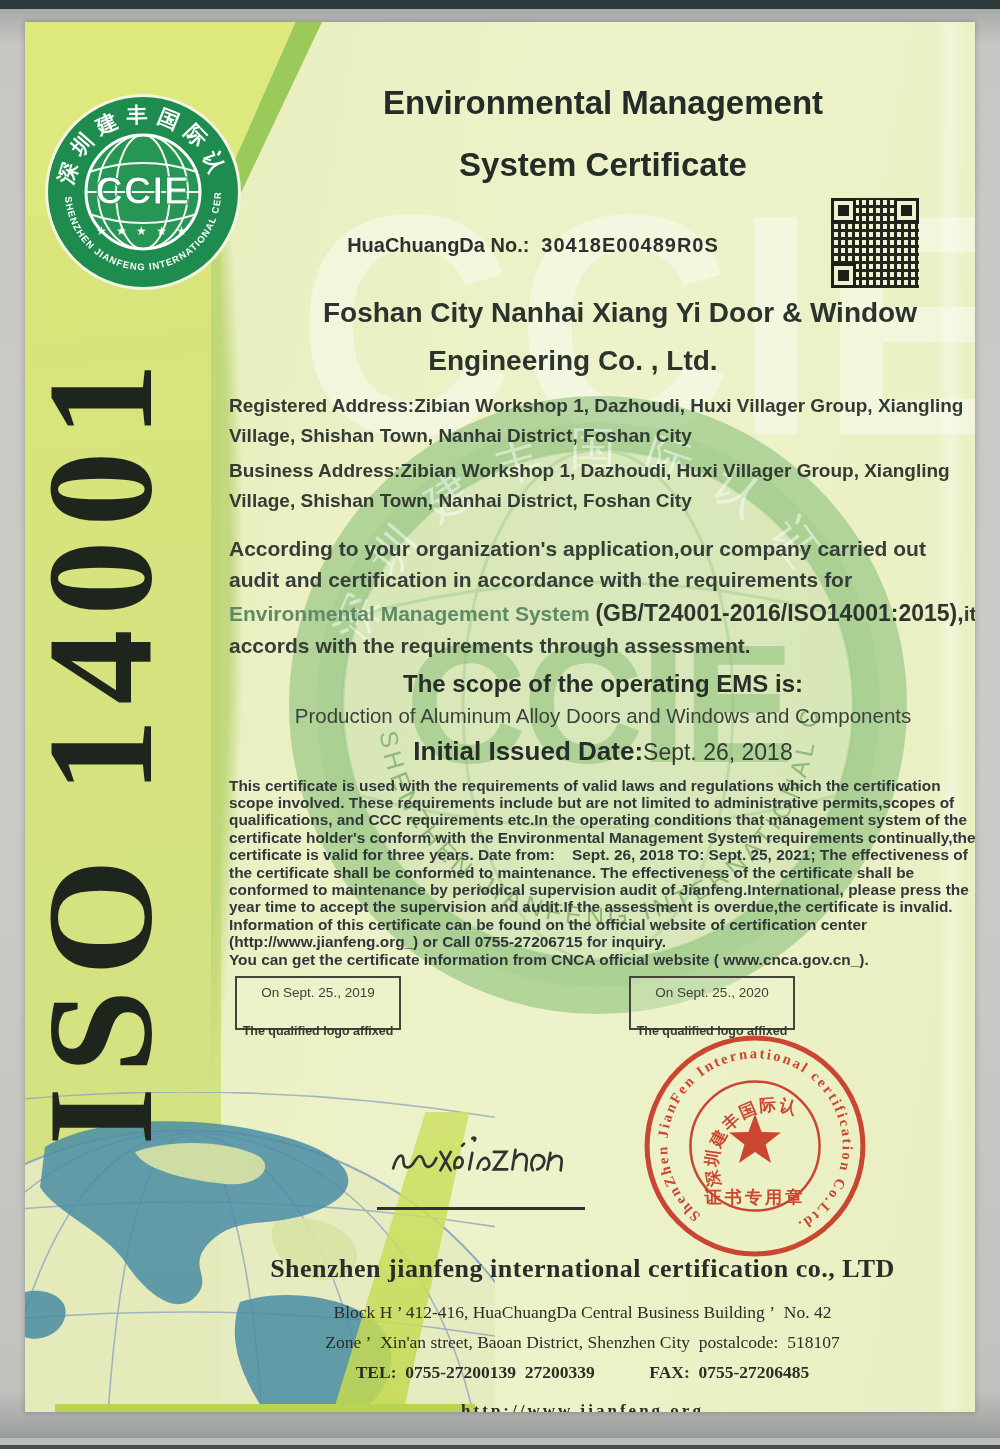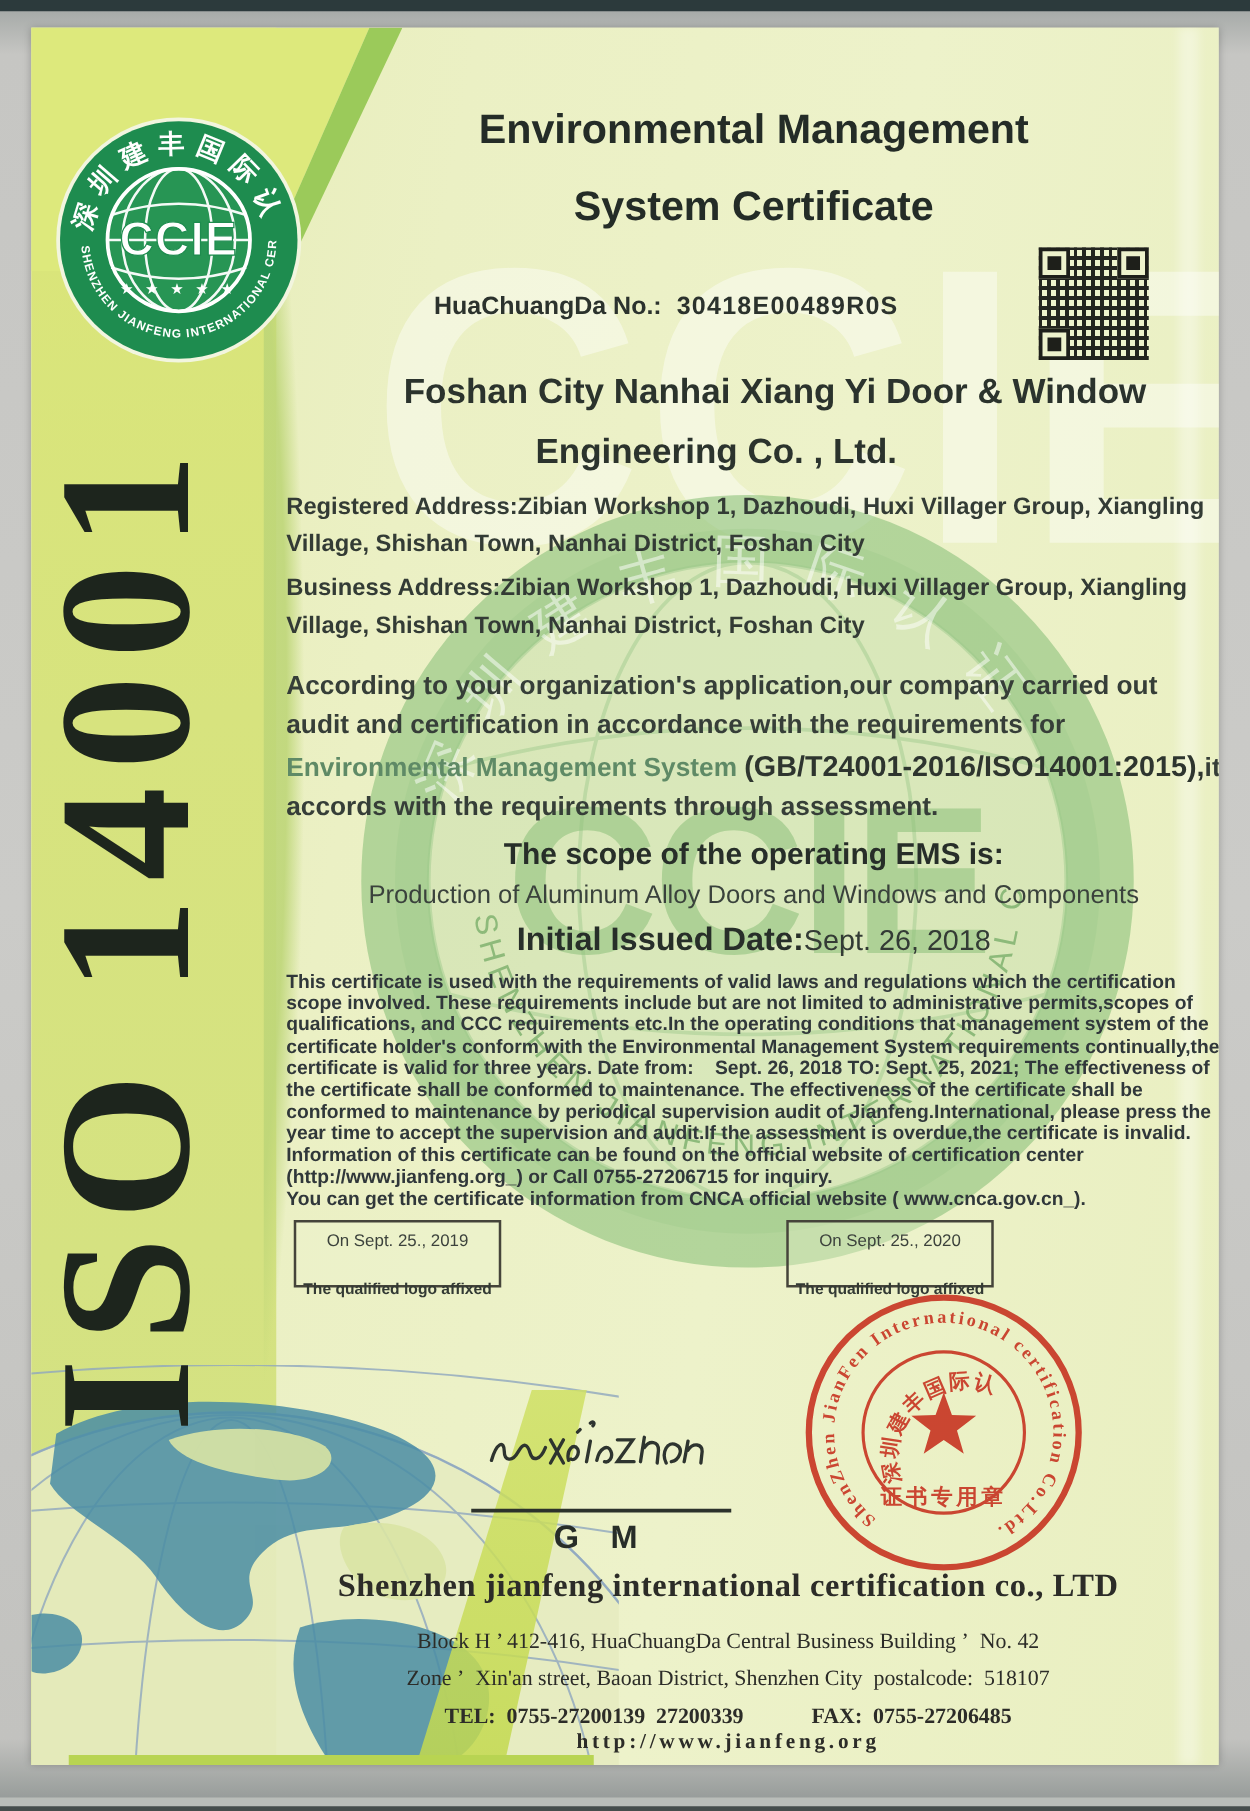--- a/index.html
+++ b/index.html
@@ -54,21 +54,21 @@
   .sigline{position:absolute;left:352px;top:1185px;width:208px;height:3px;background:#2c322c;z-index:3;}
   .gm{position:absolute;left:352px;top:1192px;width:208px;text-align:center;font-size:26px;font-weight:bold;letter-spacing:9px;color:#272d28;z-index:3;}
   
   .seal{position:absolute;left:614px;top:1008px;z-index:3;opacity:.92;mix-blend-mode:multiply;}
   
   .footer{position:absolute;left:165px;top:1232px;width:785px;text-align:center;font-family:"Liberation Serif",serif;color:#2c2c28;z-index:2;}
   .f-co{font-size:26px;font-weight:bold;letter-spacing:.5px;}
   .f-a{font-size:17.5px;font-weight:normal;margin-top:14px;line-height:1.7;}
   .f-t{font-size:17.5px;font-weight:bold;margin-top:4px;}
   .f-t .fax{margin-left:50px;}
-  .f-u{font-size:17px;font-weight:bold;letter-spacing:3px;margin-top:0;}
+  .f-u{font-size:17px;font-weight:bold;letter-spacing:3px;margin-top:18px;}
   
   .qr{position:absolute;left:806px;top:176px;width:88px;height:90px;z-index:3;background-color:#edf2cc;background-image:
     repeating-linear-gradient(0deg,#23241f 0 3px,transparent 3px 8px),
     repeating-linear-gradient(90deg,#23241f 0 3px,transparent 3px 7px),
     repeating-linear-gradient(49deg,rgba(237,242,204,.9) 0 3px,transparent 3px 11px);}
   .qr .f{position:absolute;width:19px;height:19px;border:3px solid #1e1f1a;background:#edf2cc;}
   .qr .f::after{content:"";position:absolute;left:4px;top:4px;width:11px;height:11px;background:#1e1f1a;}
   .qr .f1{left:0;top:0;} .qr .f2{right:0;top:0;} .qr .f3{left:0;bottom:0;}
 </style>
 </head>
@@ -207,21 +207,20 @@
           <div class="d">On Sept. 25., 2020</div>
           <div class="c">The qualified logo affixed</div>
         </div>
       </div>
     </div>
 
     <svg class="sig" width="185" height="72" viewBox="0 0 180 52">
       <path d="M6 38 C10 24 16 22 16 31 C16 38 22 40 27 31 C31 24 34 25 36 32 C38 39 44 38 48 28 M52 22 L62 40 M62 22 L52 40 M66 38 C64 30 70 24 73 29 C75 33 71 39 68 37 M73 16 L75 14 M80 39 L83 23 M83 9 C85 7 87 9 85 11 M88 38 C90 28 97 25 99 31 C101 36 97 40 94 39 M104 22 L116 22 L104 39 L117 39 M122 39 L125 20 M125 28 C129 22 136 23 136 30 L135 40 M142 40 C138 32 143 22 150 26 C156 29 152 38 146 39 M156 39 L159 23 M159 30 C163 24 170 25 170 31 L169 40" stroke="#2e342f" stroke-width="2.6" fill="none" stroke-linecap="round"></path>
     </svg>
     <div class="sigline"></div>
-    <div class="gm">G M</div>
 
     <svg class="seal" width="232" height="232" viewBox="0 0 230 230">
       <circle cx="115" cy="115" r="107" fill="none" stroke="#d93a2e" stroke-width="5"></circle>
       <circle cx="115" cy="115" r="64" fill="none" stroke="#d93a2e" stroke-width="2.5"></circle>
       <defs>
         <path id="sealOuter" d="M115,28 a87,87 0 1,1 -0.01,0" transform="rotate(-142 115 115)"></path>
         <path id="sealInner" d="M70,140 a55,55 0 0,1 92,-41" transform="rotate(-20 115 115)"></path>
       </defs>
       <text font-family="Liberation Serif, serif" font-weight="bold" font-size="14.5" fill="#d93a2e" letter-spacing="2.2">
         <textPath href="#sealOuter">ShenZhen JianFen International certification Co.Ltd.</textPath>

